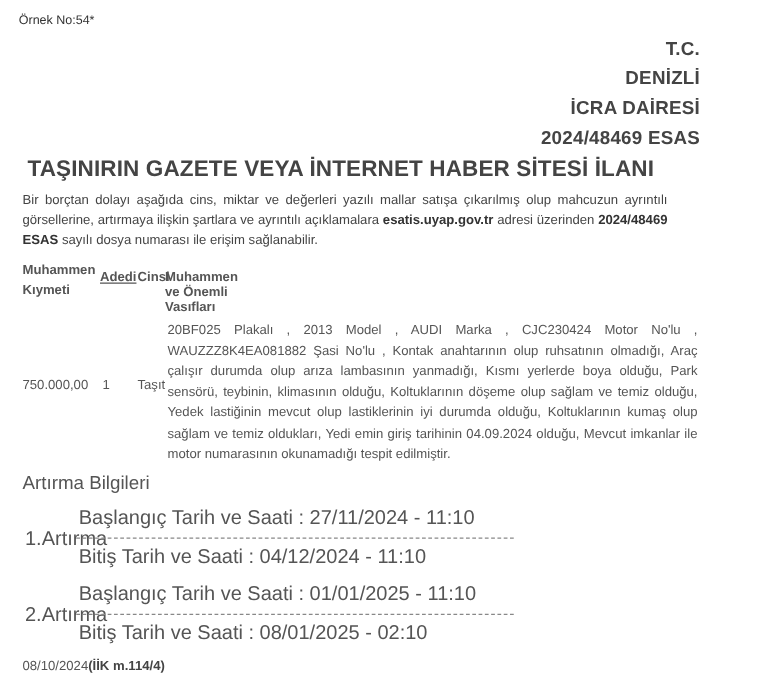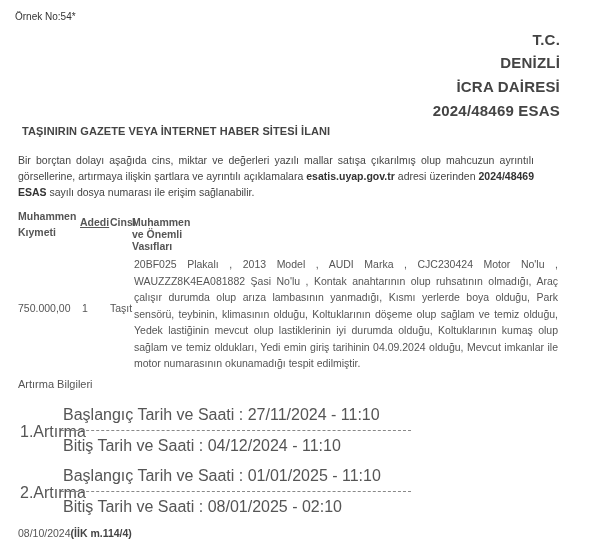--- a/index.html
+++ b/index.html
@@ -34,21 +34,21 @@
     }
     .h-tc { top: 31px; }
     .h-city { top: 54px; }
     .h-dept { top: 78px; }
     .h-file { top: 102px; }
     .h-title {
       top: 125px;
       left: 22px;
       width: auto;
       text-align: right;
-      font-size: 11px;
+      font-size: 18px;
       letter-spacing: 0.1px;
     }
     .intro {
       position: absolute;
       left: 18px;
       top: 152px;
       width: 516px;
       font-size: 10.5px;
       line-height: 16px;
       text-align: justify;
@@ -115,21 +115,21 @@
       left: 134px;
       top: 6px;
       width: 424px;
       line-height: 16.5px;
       text-align: justify;
     }
     .auction-title {
       position: absolute;
       left: 18px;
       top: 378px;
-      font-size: 11px;
+      font-size: 15px;
       color: #555;
     }
     .auction {
       position: absolute;
       left: 2px;
       width: 616px;
       height: 50px;
       font-size: 16px;
       color: #555;
     }

